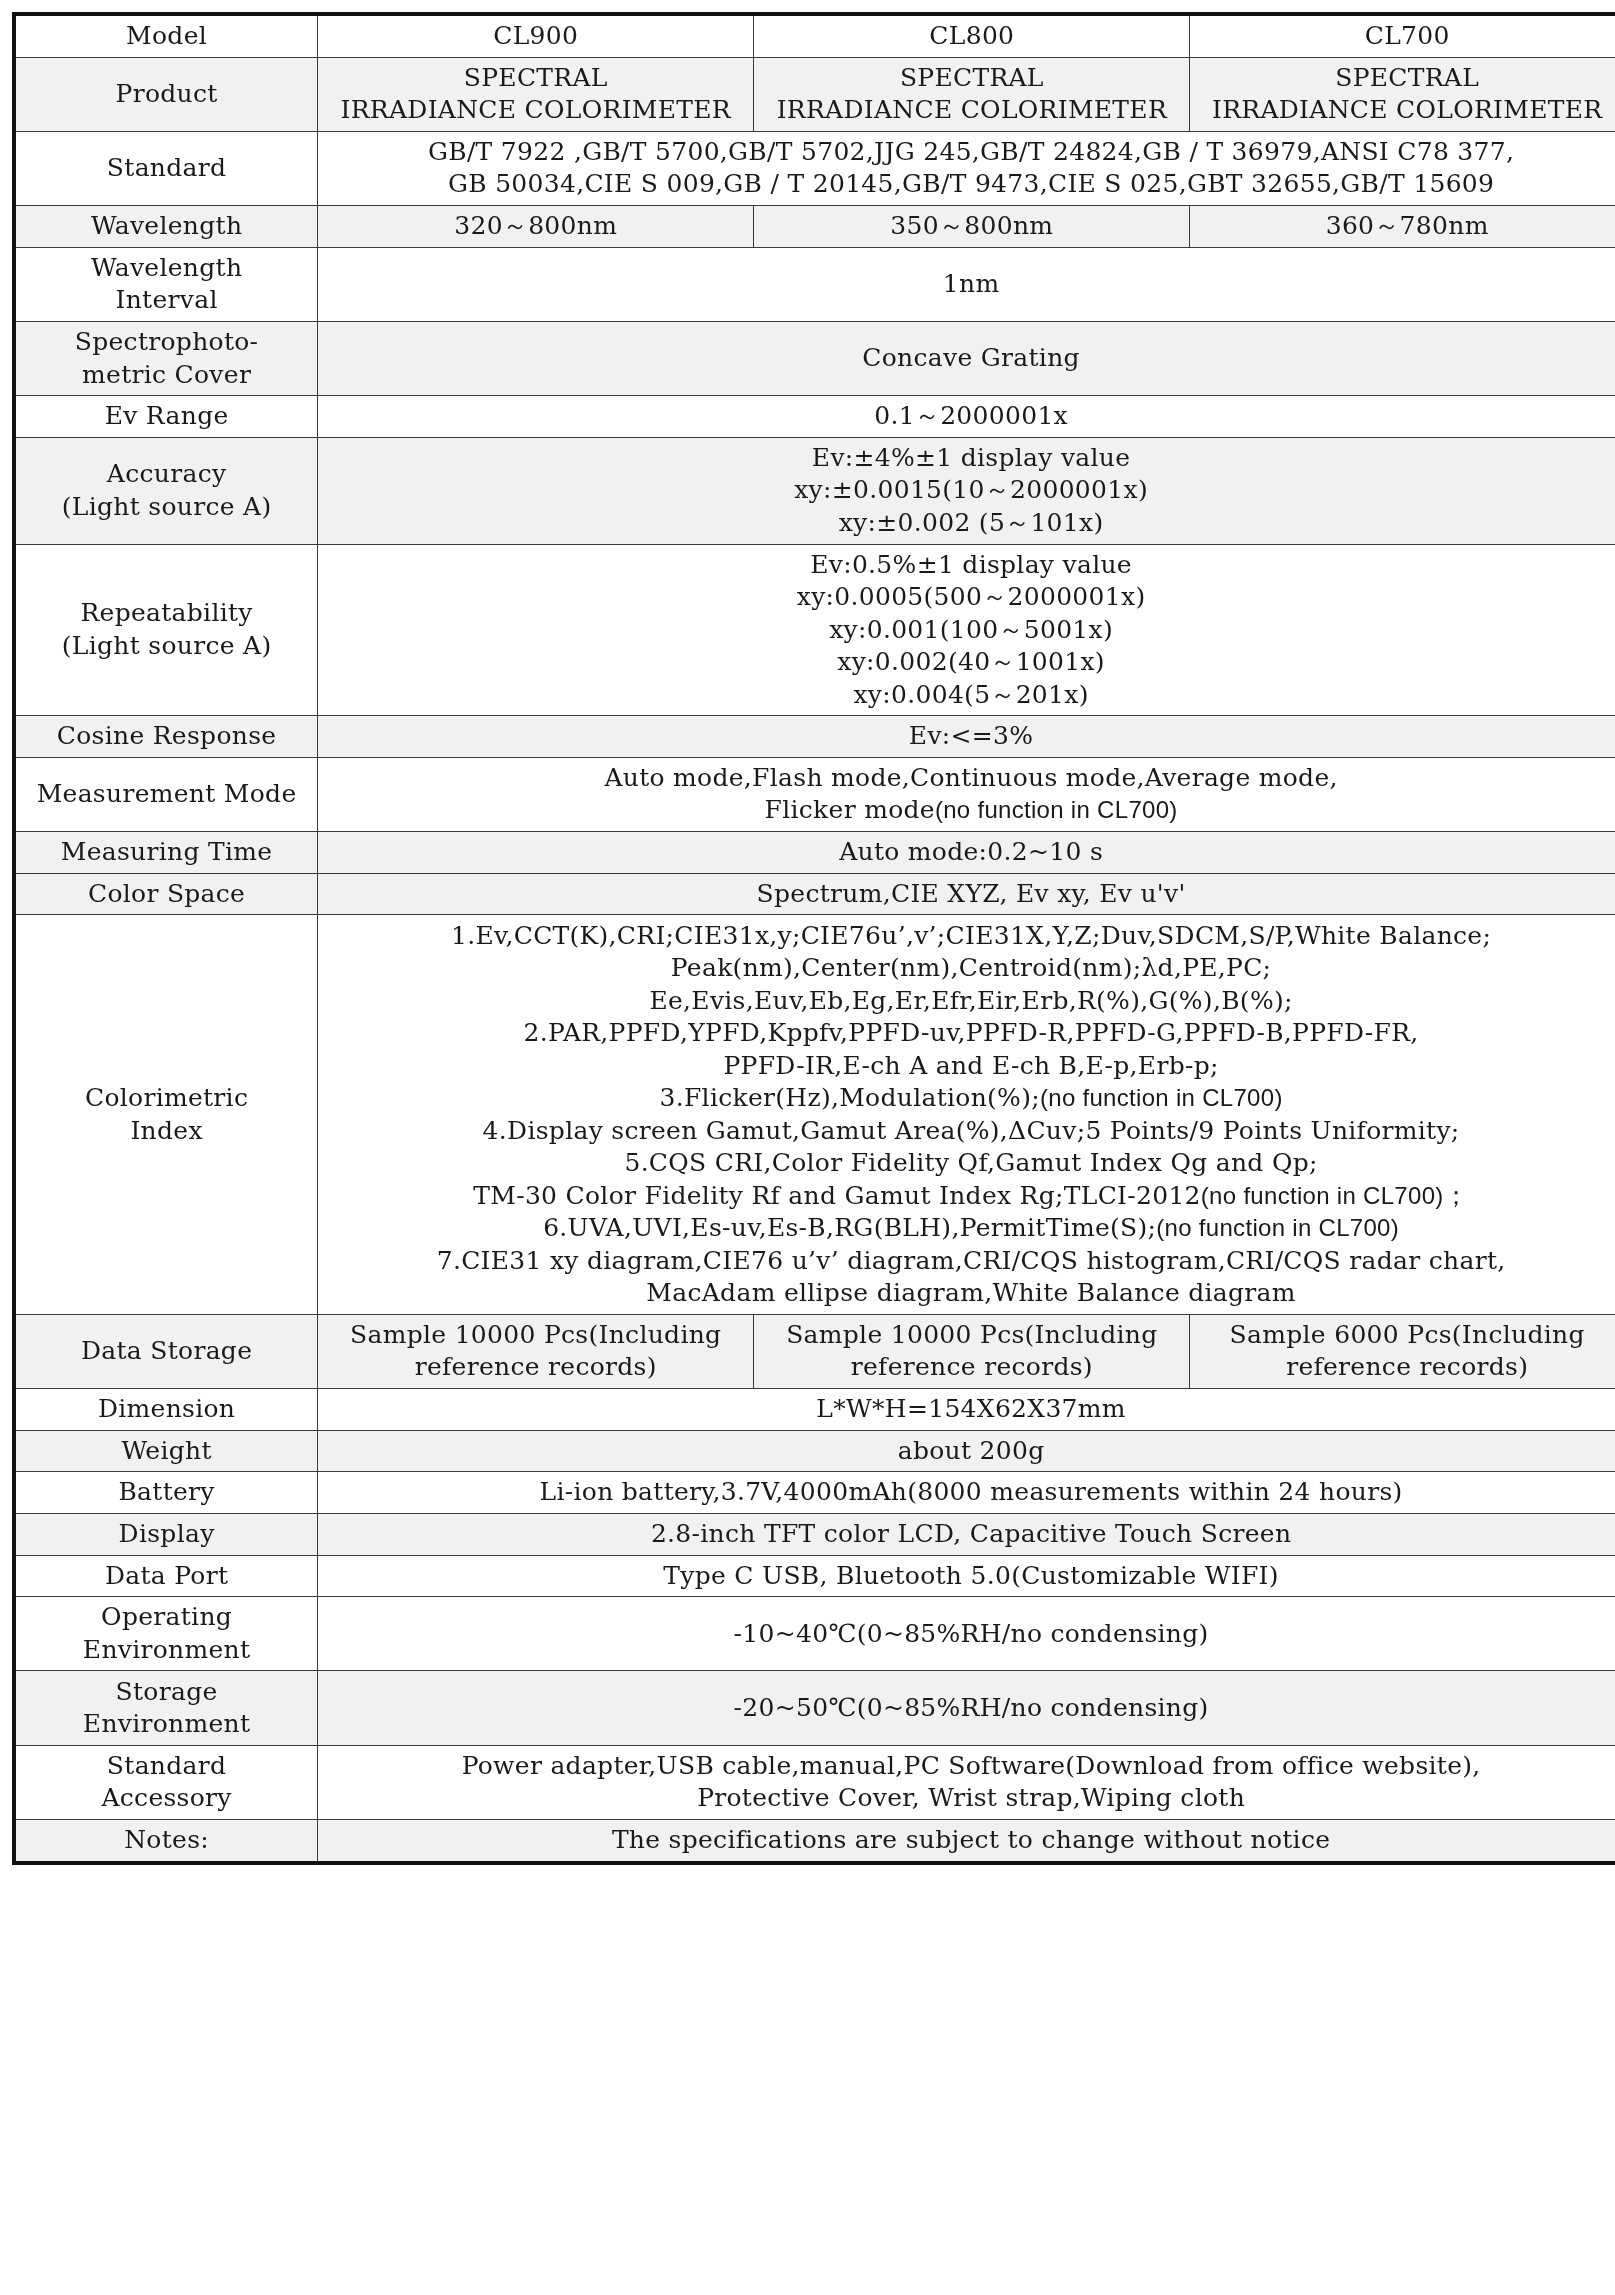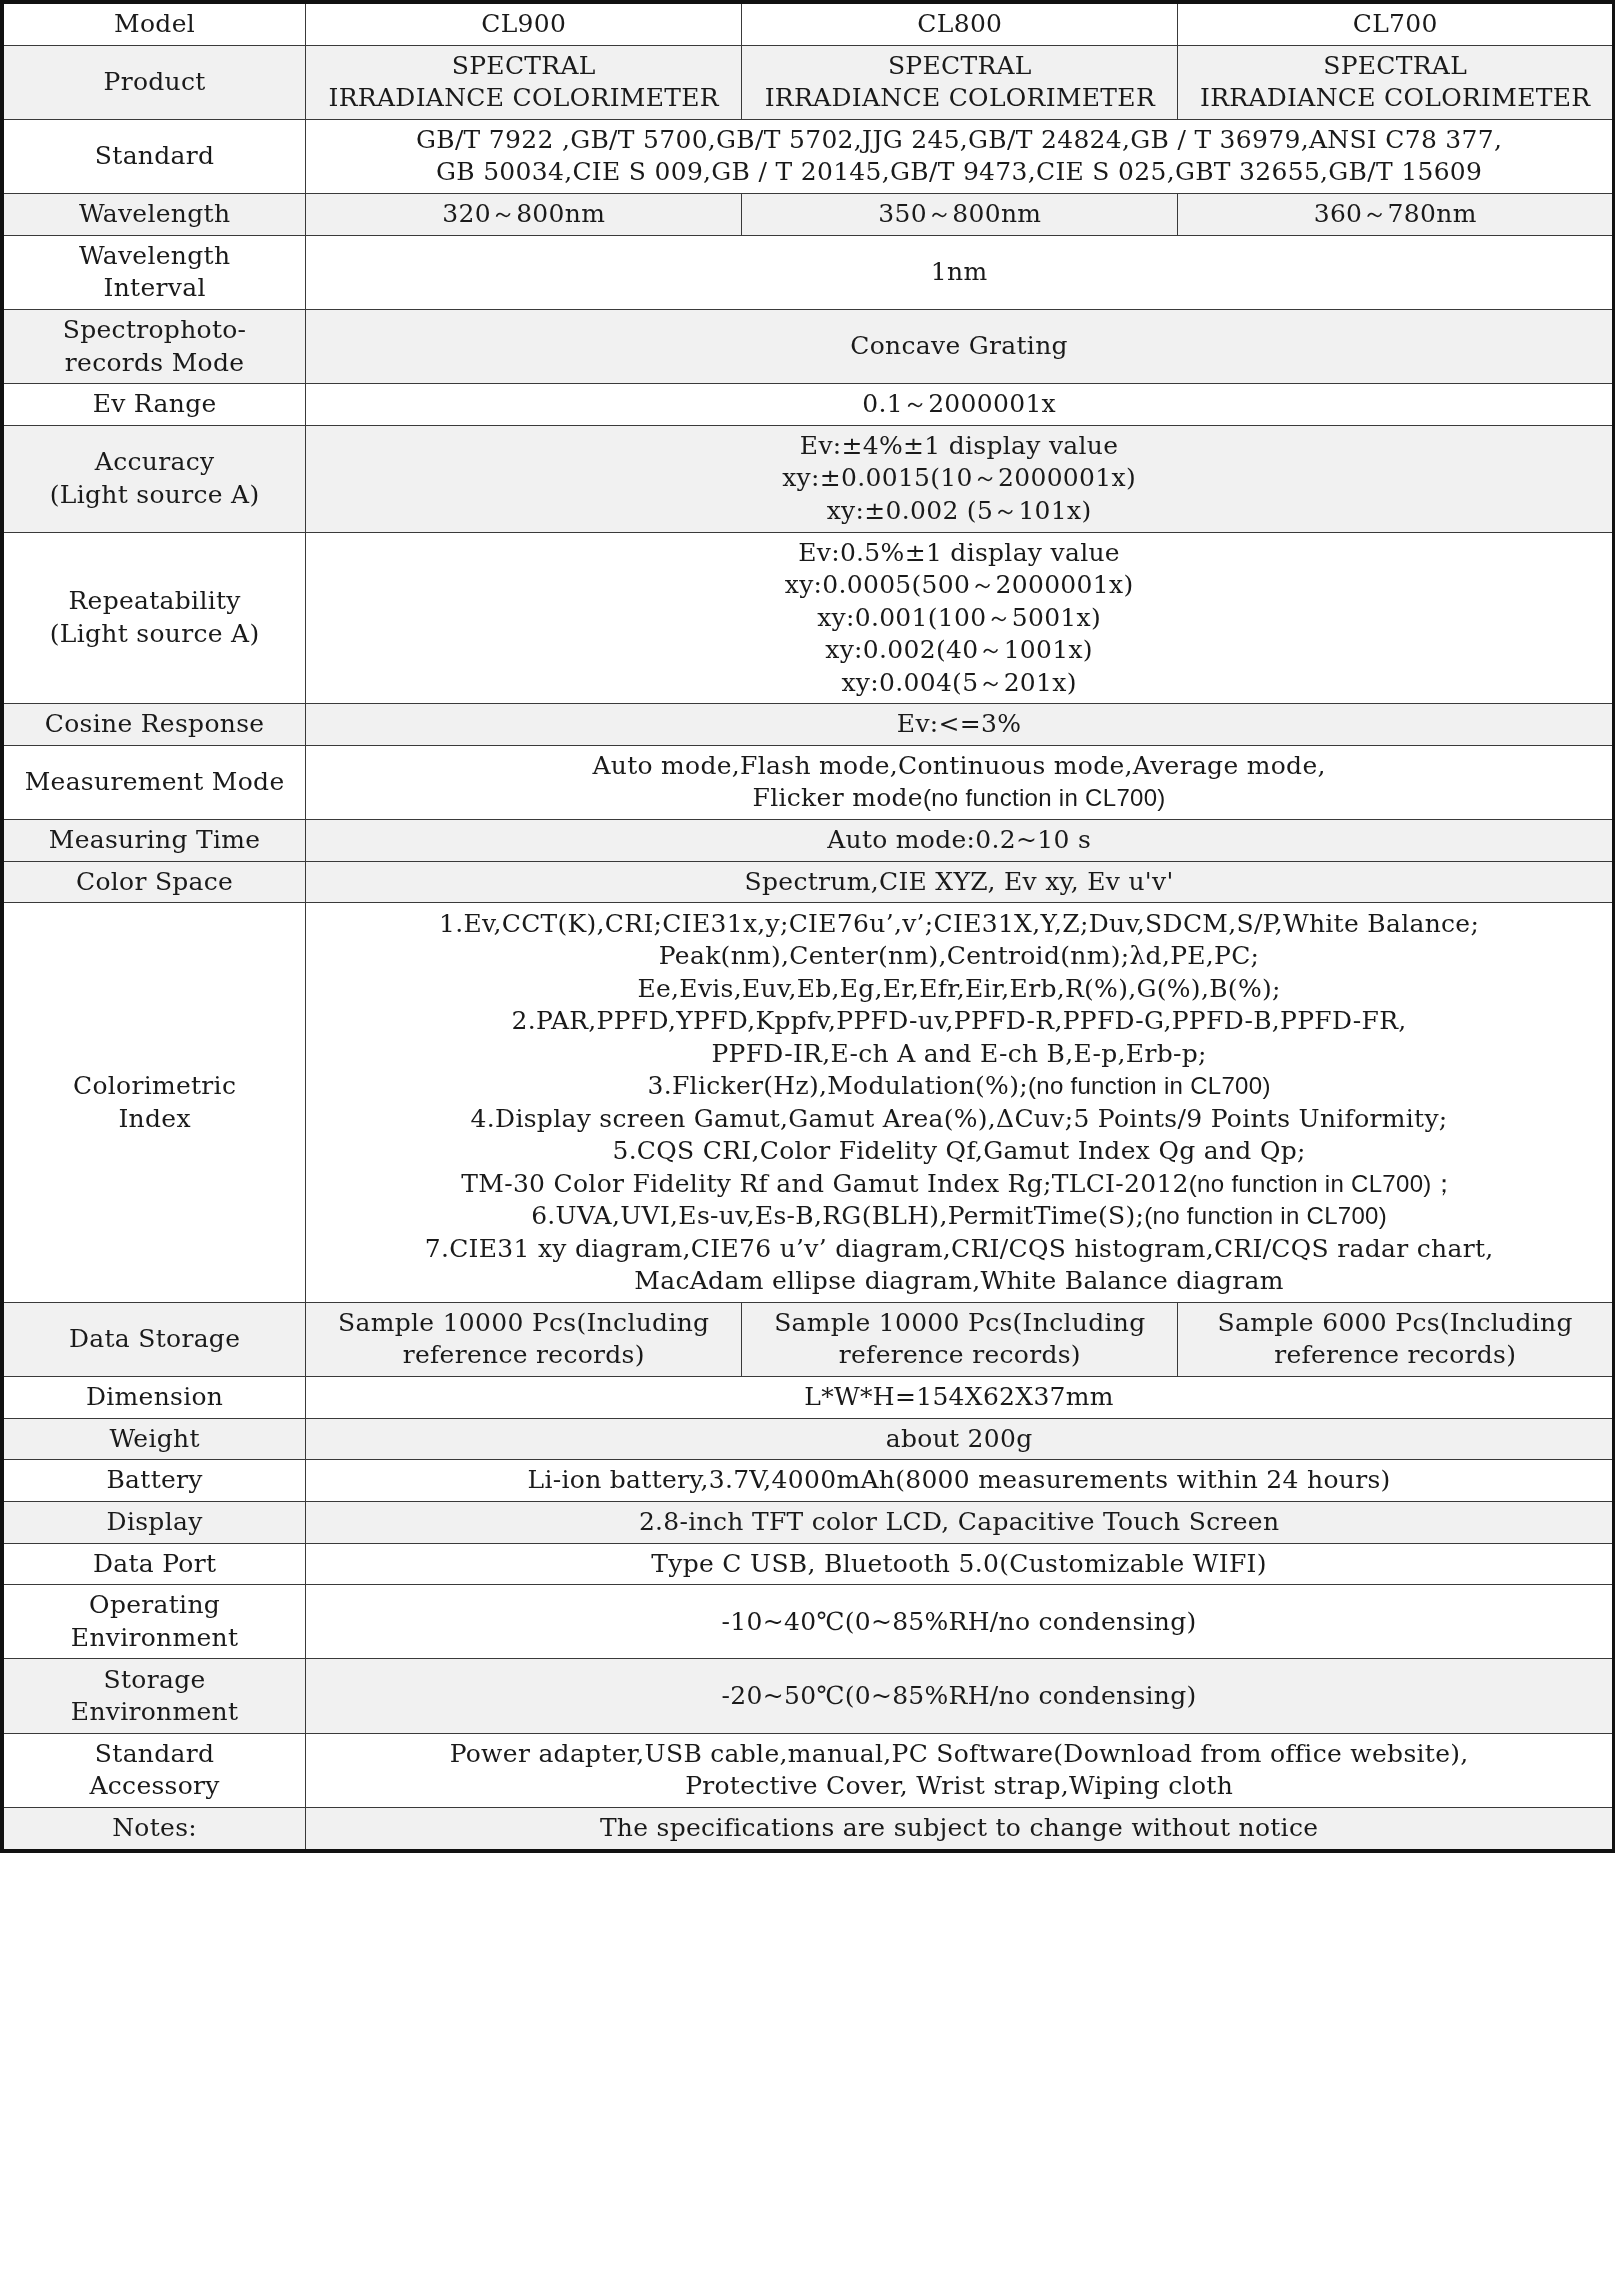--- a/index.html
+++ b/index.html
@@ -8,21 +8,21 @@
     background: #ffffff;
   }
   body {
     width: 1616px;
     font-family: "DejaVu Serif", "Liberation Serif", serif;
     color: #1a1a1a;
   }
   #spec-wrap {
     width: 1444px;
     box-sizing: border-box;
-    padding: 0;
+    padding: 12px;
   }
   table.spec {
     width: 1616px;
     border-collapse: collapse;
     table-layout: fixed;
     border: 4.7px solid #111111;
     box-sizing: border-box;
   }
   table.spec td {
     border: 1.4px solid #3a3a3a;
@@ -119,21 +119,21 @@
     <td class="label">
             <div>Wavelength</div>
             <div>Interval</div>
           </td>
     <td colspan="3">1nm</td>
   </tr>
 
   <tr class="band-gray">
     <td class="label">
             <div>Spectrophoto-</div>
-            <div>records Mode</div>
+            <div>metric Cover</div>
           </td>
     <td colspan="3">Concave Grating</td>
   </tr>
 
   <tr class="band-white">
     <td class="label">Ev Range</td>
     <td colspan="3">0.1～2000001x</td>
   </tr>
 
   <tr class="band-gray">

